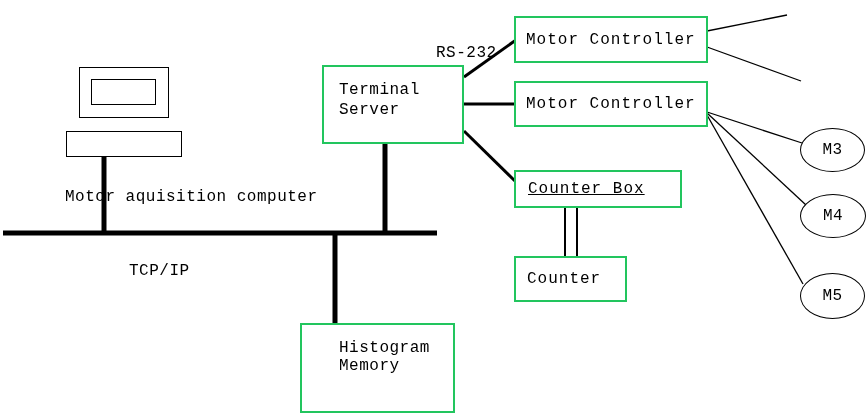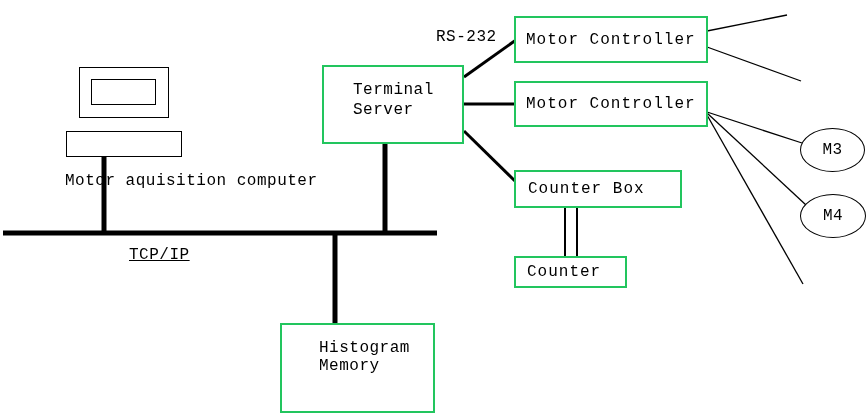--- a/index.html
+++ b/index.html
@@ -29,21 +29,21 @@
   .ellipse {
     position: absolute;
     border: 1.5px solid #000;
     border-radius: 50%;
     background: #fff;
     box-sizing: border-box;
     display: flex;
     align-items: center;
     justify-content: center;
   }
-  .freelabel { position: absolute; white-space: nowrap; line-height: 16px; }
+  .freelabel { position: absolute; white-space: nowrap; line-height: 16px; margin-top: 16px; }
   .iconrect { position: absolute; border: 1.5px solid #000; background: #fff; box-sizing: border-box; }
   .label-text { display: block; }
 </style>
 </head>
 <body>
 
 <div id="canvas">
 
   <svg id="wires" width="867" height="414" viewBox="0 0 867 414" xmlns="http://www.w3.org/2000/svg">
 
@@ -67,44 +67,47 @@
     <line x1="707" y1="115" x2="803" y2="284" stroke="#000" stroke-width="1.3"></line>
   </svg>
 
   <div class="iconrect" style="left:79px; top:67px; width:90px; height:51px;">
     <div class="iconrect" style="left:11px; top:11px; width:65px; height:26px;"></div>
   </div>
   <div class="iconrect" style="left:66px; top:131px; width:116px; height:26px;"></div>
   <div class="freelabel" style="left:65px; top:173px;">Motor aquisition computer</div>
 
   <div class="freelabel" style="left:436px; top:29px;">RS-232</div>
-  <div class="freelabel" style="left:129px; top:247px;text-decoration:underline;">TCP/IP</div>
+  <div class="freelabel" style="left:129px; top:247px;">TCP/IP</div>
 
-  <div class="box toppad" style="left:322px; top:65px; width:142px; height:79px; padding:13px 8px 0 29px; line-height:20px;">
+  <div class="box toppad" style="left:322px; top:65px; width:142px; height:79px; padding:13px 8px 0 15px; line-height:20px;">
     <span class="label-text wrap">Terminal Server</span>
   </div>
 
   <div class="box" style="left:514px; top:16px; width:194px; height:47px; padding-left:10px; letter-spacing:1px;">
     <span class="label-text nowrap">Motor Controller</span>
   </div>
   <div class="box" style="left:514px; top:81px; width:194px; height:46px; padding-left:10px; letter-spacing:1px;">
     <span class="label-text nowrap">Motor Controller</span>
   </div>
 
-  <div class="box" style="left:514px; top:170px; width:168px; height:38px; padding-left:12px; letter-spacing:1px;">
+  <div class="box" style="left:514px; top:170px; width:168px; height:38px; padding-left:12px; letter-spacing:1px;text-decoration:underline;">
     <span class="label-text nowrap">Counter Box</span>
   </div>
-  <div class="box" style="left:514px; top:256px; width:113px; height:32px; padding-left:11px; letter-spacing:1px;text-align:center;">
+  <div class="box" style="left:514px; top:256px; width:113px; height:46px; padding-left:11px; letter-spacing:1px;text-align:center;">
     <span class="label-text nowrap">Counter</span>
   </div>
 
-  <div class="box toppad" style="left:280px; top:323px; width:155px; height:90px; padding:14px 6px 0 37px; line-height:18px;">
+  <div class="box toppad" style="left:300px; top:323px; width:155px; height:90px; padding:14px 6px 0 37px; line-height:18px;">
     <span class="label-text wrap">Histogram Memory</span>
   </div>
 
   <div class="ellipse" style="left:800px; top:128px; width:65px; height:44px;align-items:center;">
     <span>M3</span>
   </div>
   <div class="ellipse" style="left:800px; top:194px; width:66px; height:44px;text-align:right;">
     <span>M4</span>
   </div>
+  <div class="ellipse" style="left:800px; top:273px; width:65px; height:46px;">
+    <span>M5</span>
+  </div>
 
 </div>
 
 </body></html>

